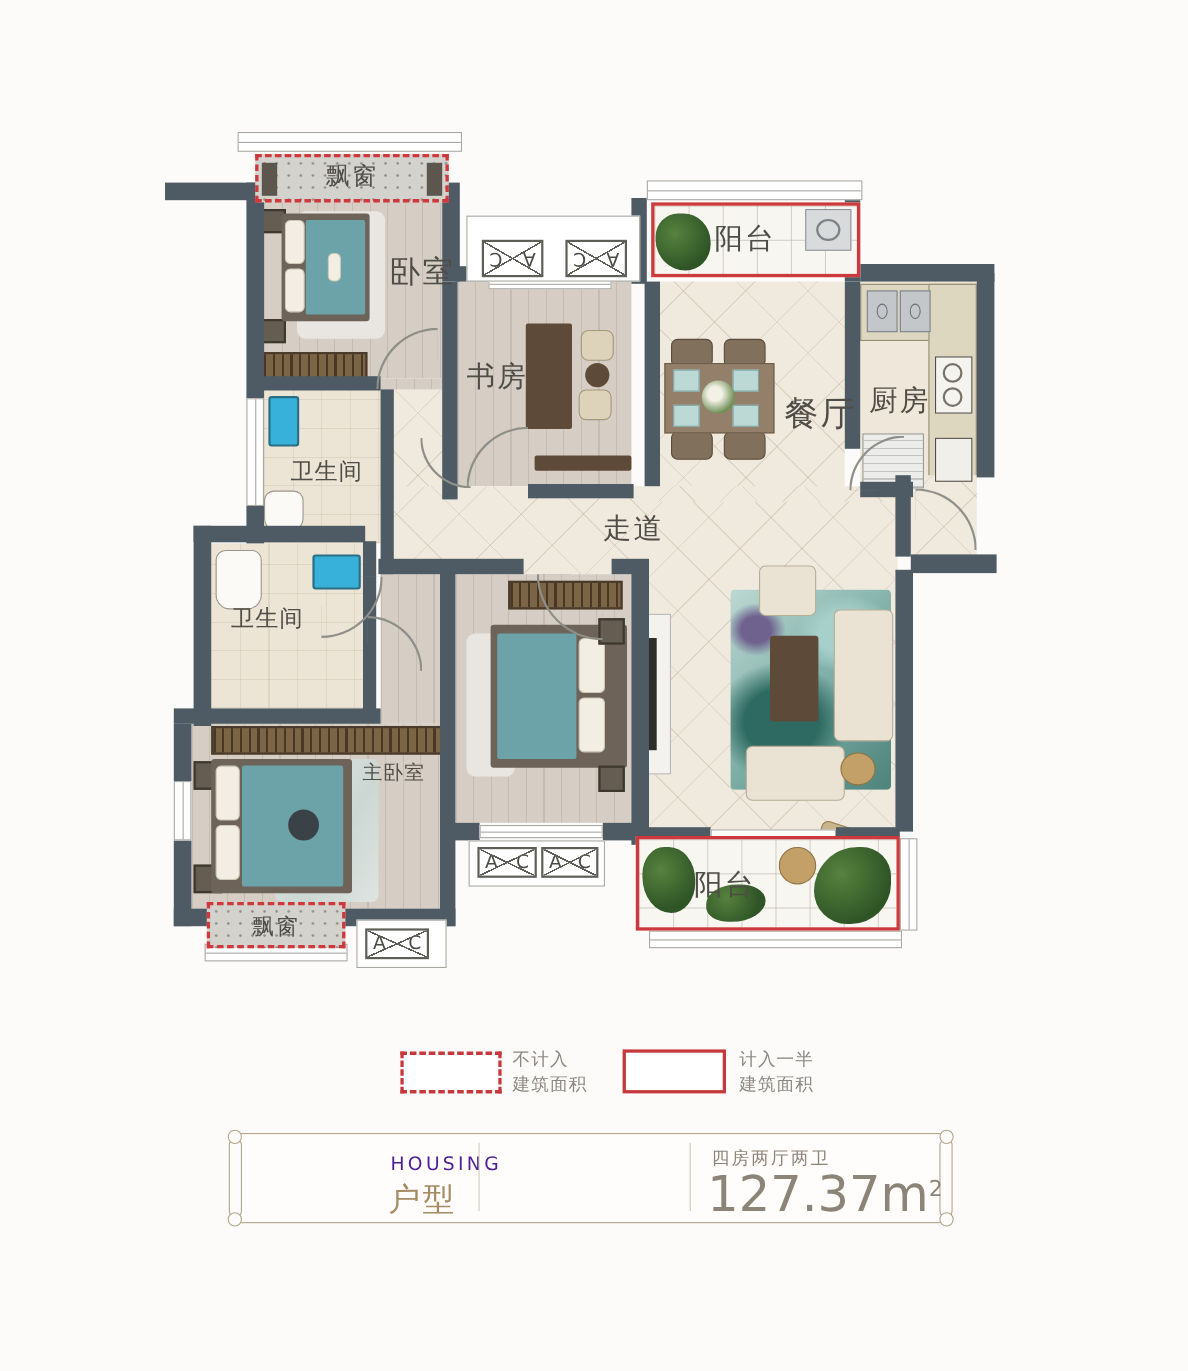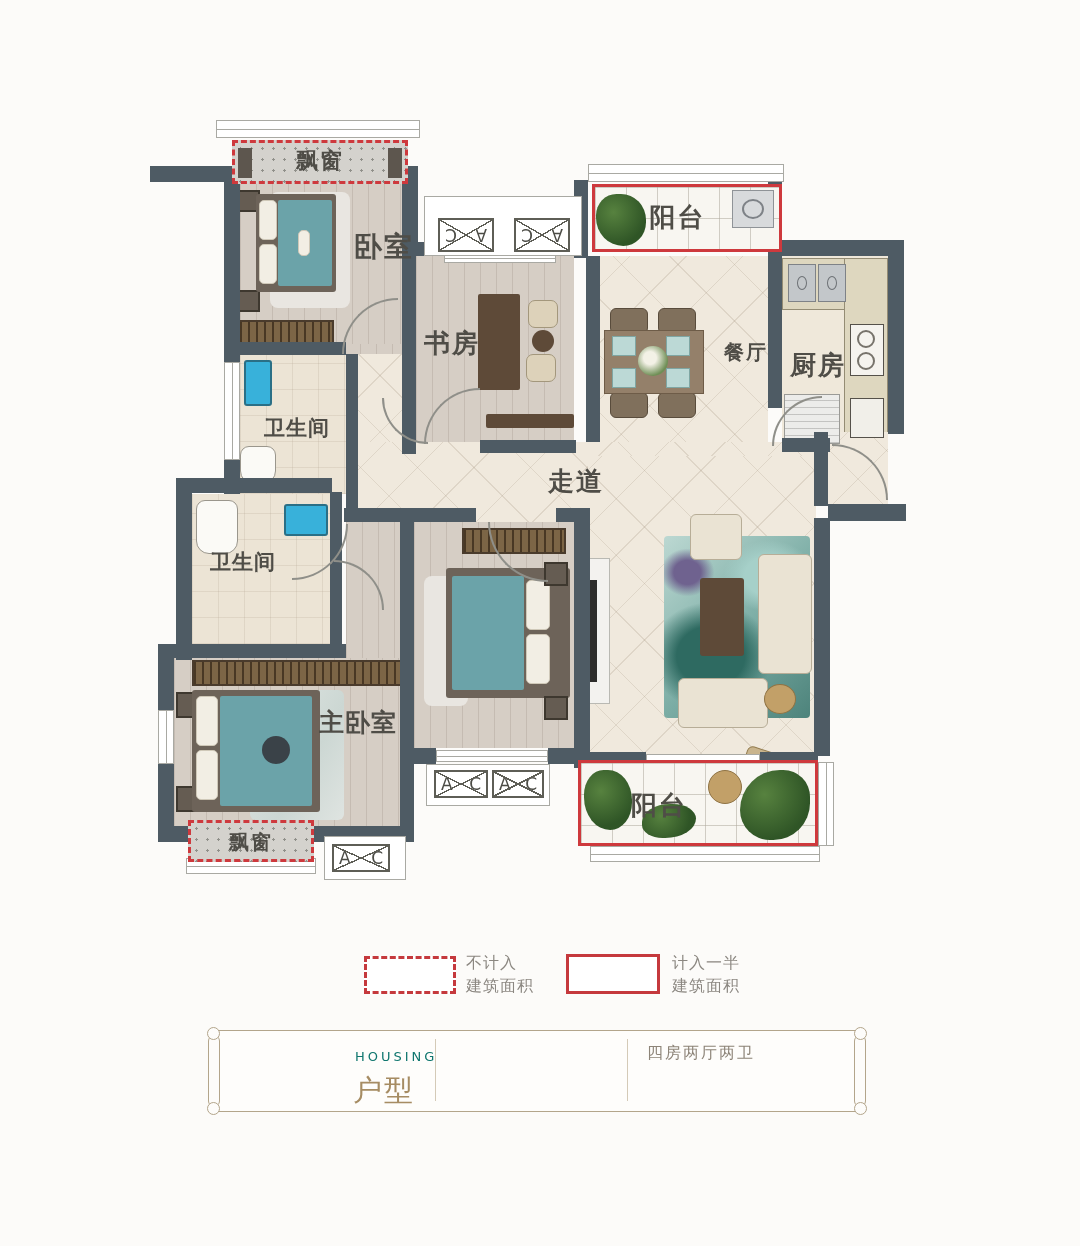--- a/index.html
+++ b/index.html
@@ -56,32 +56,32 @@
   .arc-tr{border-right:2px solid #8f8f89;border-top:2px solid #8f8f89;border-radius:0 100% 0 0;}
   .arc-bl{border-left:2px solid #8f8f89;border-bottom:2px solid #8f8f89;border-radius:0 0 0 100%;}
   .arc-br{border-right:2px solid #8f8f89;border-bottom:2px solid #8f8f89;border-radius:0 0 100% 0;}
   
   .ac{border:2px solid #5e5e56;background:#fff;color:#4c4c46;display:flex;justify-content:space-between;align-items:center;padding:0 5px;font-size:17px;line-height:1;}
   .ac:before{content:"";position:absolute;inset:0;
     background:linear-gradient(to top right,transparent calc(50% - .7px),#5e5e56 calc(50% - .7px) calc(50% + .7px),transparent calc(50% + .7px)),
                linear-gradient(to bottom right,transparent calc(50% - .7px),#5e5e56 calc(50% - .7px) calc(50% + .7px),transparent calc(50% + .7px));}
   .rot{transform:rotate(180deg);}
   
-  .lbl{color:#4f4d47;text-align:center;letter-spacing:2px;white-space:nowrap;line-height:1.2;font-weight:bold;}
+  .lbl{color:#4f4d47;text-align:center;letter-spacing:2px;white-space:nowrap;line-height:1.2;}
   
   .lgd-d{border:3px dashed #c5393d;background:#fff;}
   .lgd-s{border:3px solid #c5393d;background:#fff;}
   .lgd-t{font-size:16px;color:#8b8781;line-height:1.45;letter-spacing:1px;}
   .lgd-t div{position:static;}
   
   .banner{border:1px solid #b3a58b;background:#fefdfb;}
   .rod{border:1px solid #b3a58b;border-radius:6px;background:#fdfcfa;}
   .rodc{border:1px solid #b3a58b;border-radius:50%;background:#fdfcfa;}
   .a3{font-family:"DejaVu Serif",serif;font-style:italic;font-weight:600;font-size:76px;line-height:1;color:#a68c63;}
-  .housing{font-size:13px;letter-spacing:3px;color:#0f766e;}
+  .housing{font-size:17px;letter-spacing:3px;color:#4c1d95;}
   .htype{font-size:29px;color:#a68c63;letter-spacing:2px;}
   .vdiv{width:1px;background:#d4cab7;}
   .layout{font-size:33px;color:#8d8478;letter-spacing:6px;}
   .arealbl{font-size:16px;color:#8d8478;letter-spacing:2px;}
   .areaval{font-size:45px;color:#8d8478;line-height:1;}
   .areaval span{position:static;}
   .sup{font-size:20px;vertical-align:14px;}
 </style>
 </head>
 <body>
@@ -274,26 +274,26 @@
   <div class="g sillbox" style="left:324px;top:836px;width:82px;height:44px;"></div>
   <div class="g ac" style="left:332px;top:844px;width:58px;height:28px;">
     <span>A</span>
       <span>C</span>
   </div>
 
   <div class="g lbl" style="left:252px;top:148px;width:136px;font-size:22px;">飘窗</div>
   <div class="g lbl" style="left:346px;top:230px;width:76px;font-size:28px;">卧室</div>
   <div class="g lbl" style="left:414px;top:328px;width:76px;font-size:26px;">书房</div>
   <div class="g lbl" style="left:630px;top:202px;width:95px;font-size:26px;">阳台</div>
-  <div class="g lbl" style="left:700px;top:340px;width:92px;font-size:20px;">餐厅</div>
+  <div class="g lbl" style="left:700px;top:358px;width:92px;font-size:31px;">餐厅</div>
   <div class="g lbl" style="left:772px;top:350px;width:92px;font-size:26px;">厨房</div>
   <div class="g lbl" style="left:254px;top:416px;width:86px;font-size:21px;letter-spacing:1px;">卫生间</div>
   <div class="g lbl" style="left:200px;top:550px;width:86px;font-size:21px;letter-spacing:1px;">卫生间</div>
   <div class="g lbl" style="left:530px;top:466px;width:92px;font-size:26px;">走道</div>
-  <div class="g lbl" style="left:312px;top:708px;width:92px;font-size:25px;letter-spacing:1px;">主卧室</div>
+  <div class="g lbl" style="left:312px;top:692px;width:92px;font-size:18px;letter-spacing:1px;">主卧室</div>
   <div class="g lbl" style="left:613px;top:790px;width:92px;font-size:26px;">阳台</div>
   <div class="g lbl" style="left:212px;top:830px;width:78px;font-size:20px;">飘窗</div>
 
   <div class="g lgd-d" style="left:364px;top:956px;width:92px;height:38px;"></div>
   <div class="g lgd-t" style="left:466px;top:951px;width:110px;">
     <div>不计入</div>
     <div>建筑面积</div>
   </div>
   <div class="g lgd-s" style="left:566px;top:954px;width:94px;height:40px;"></div>
   <div class="g lgd-t" style="left:672px;top:951px;width:110px;">
@@ -307,15 +307,18 @@
     <div class="g rodc" style="left:-8px;top:71px;width:13px;height:13px;"></div>
     <div class="g rod" style="left:639px;top:4px;width:12px;height:72px;"></div>
     <div class="g rodc" style="left:639px;top:-4px;width:13px;height:13px;"></div>
     <div class="g rodc" style="left:639px;top:71px;width:13px;height:13px;"></div>
 
     <div class="g housing" style="left:140px;top:18px;">HOUSING</div>
     <div class="g htype" style="left:138px;top:40px;">户型</div>
     <div class="g vdiv" style="left:220px;top:8px;height:62px;"></div>
     <div class="g vdiv" style="left:412px;top:8px;height:62px;"></div>
     <div class="g arealbl" style="left:432px;top:12px;">四房两厅两卫</div>
+    <div class="g areaval" style="left:428px;top:32px;">
+      <span>127.37</span><span>m</span><span class="sup">2</span>
+    </div>
   </div>
 
 </div>
 
 </body></html>

